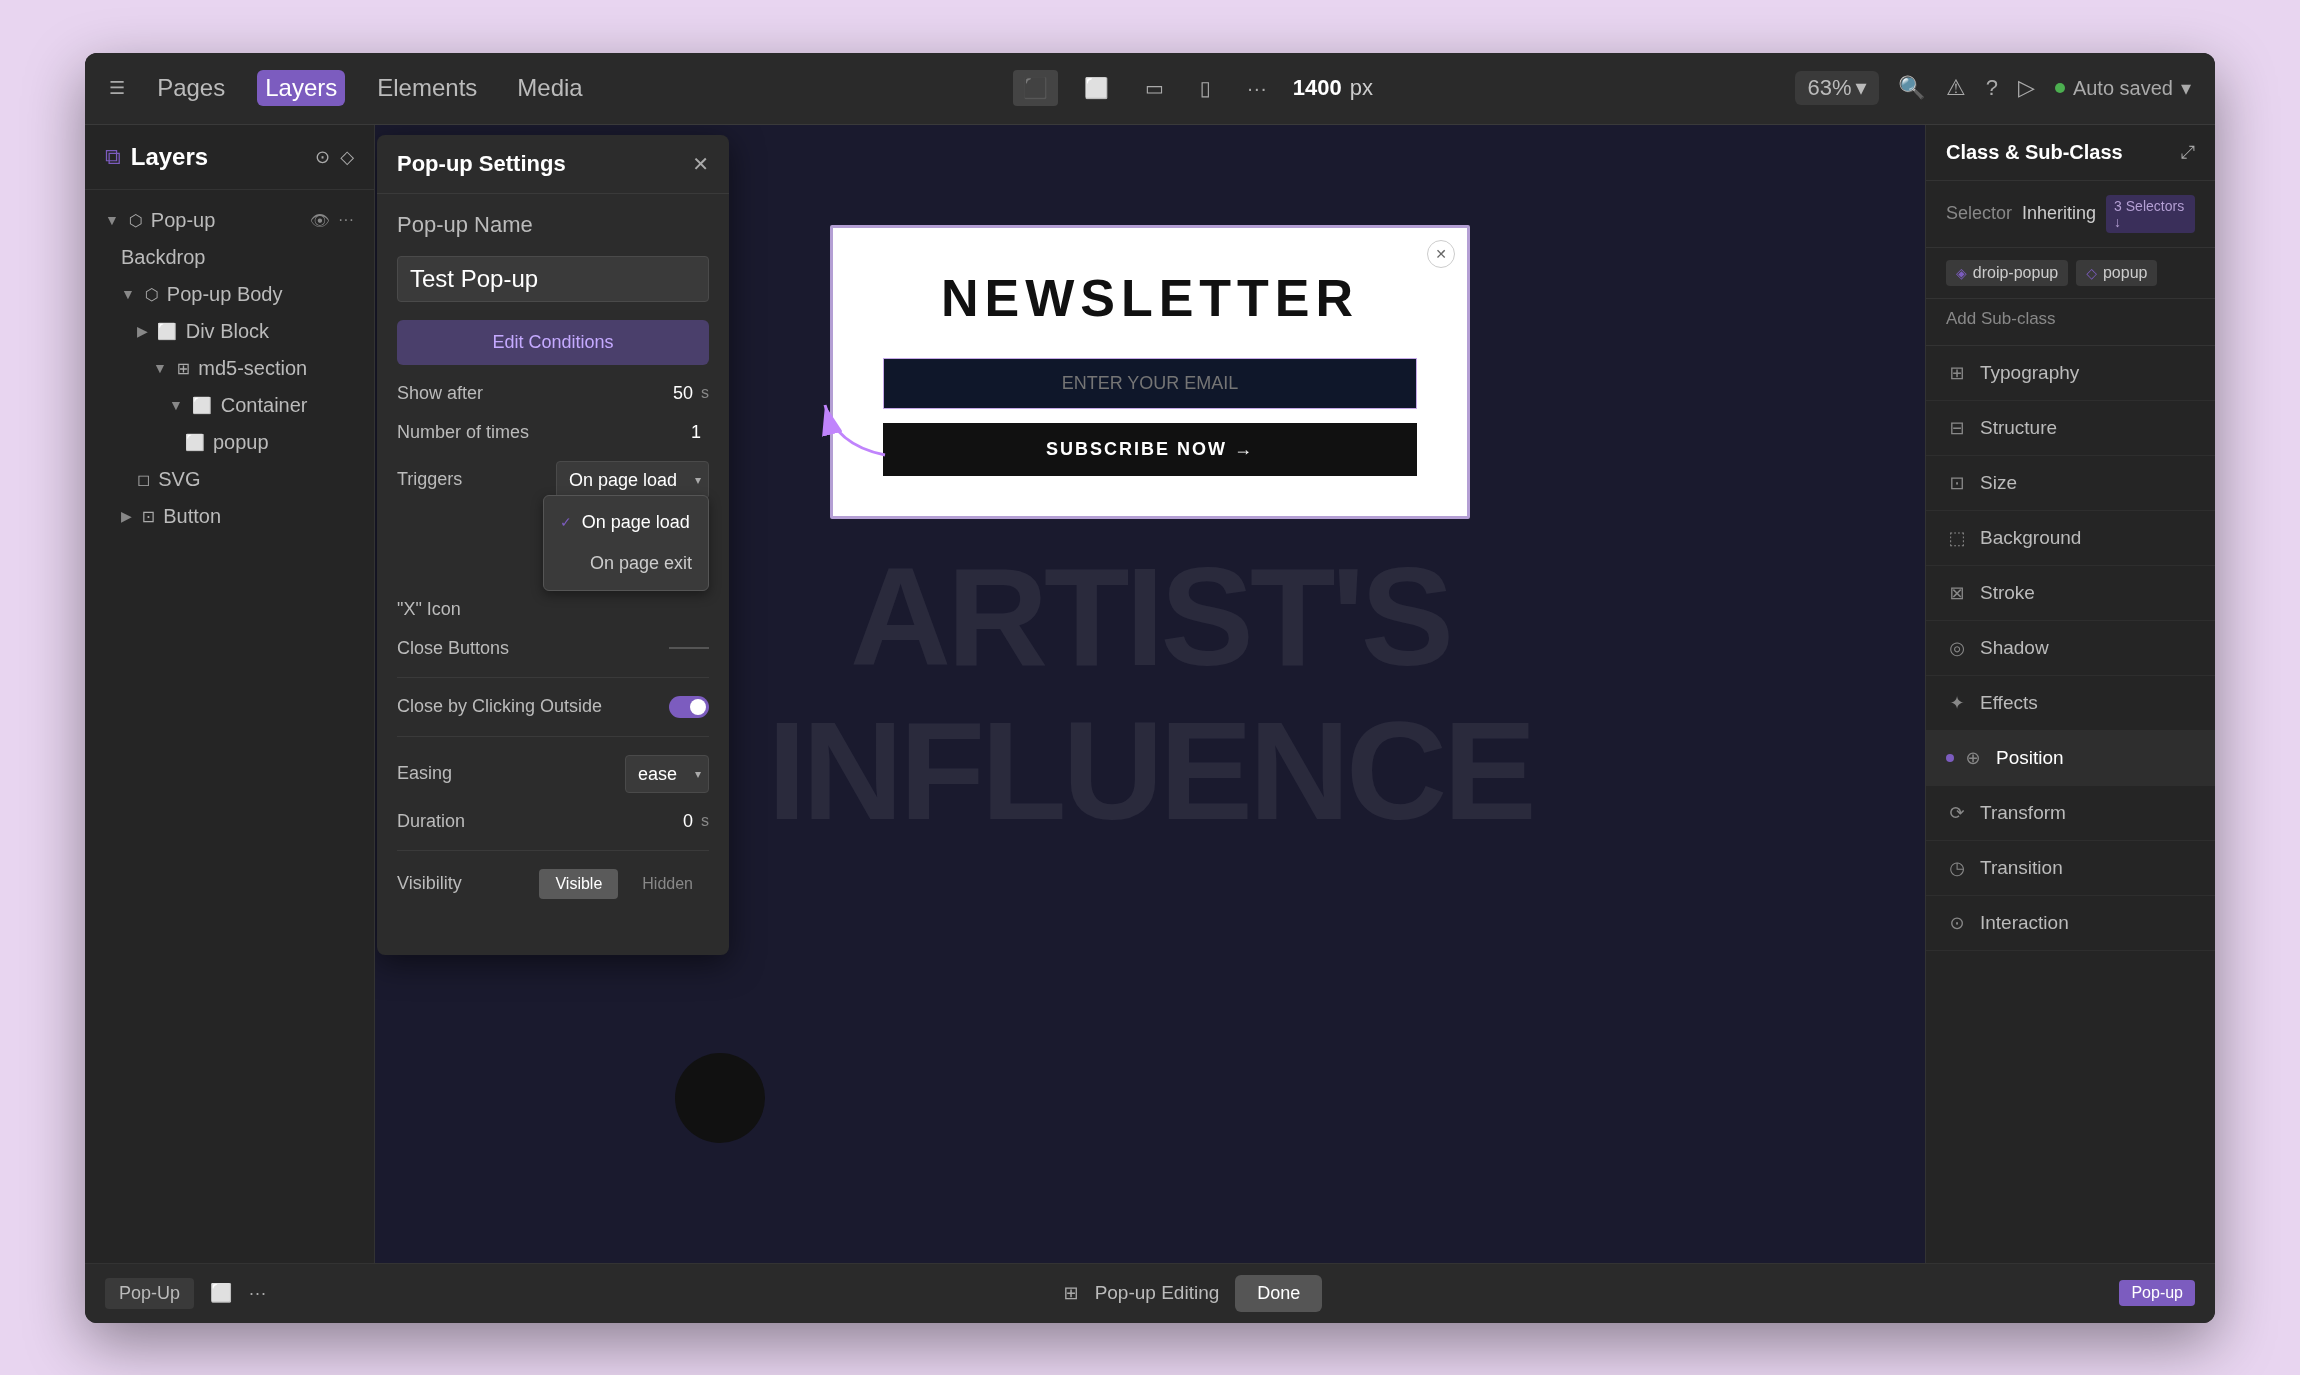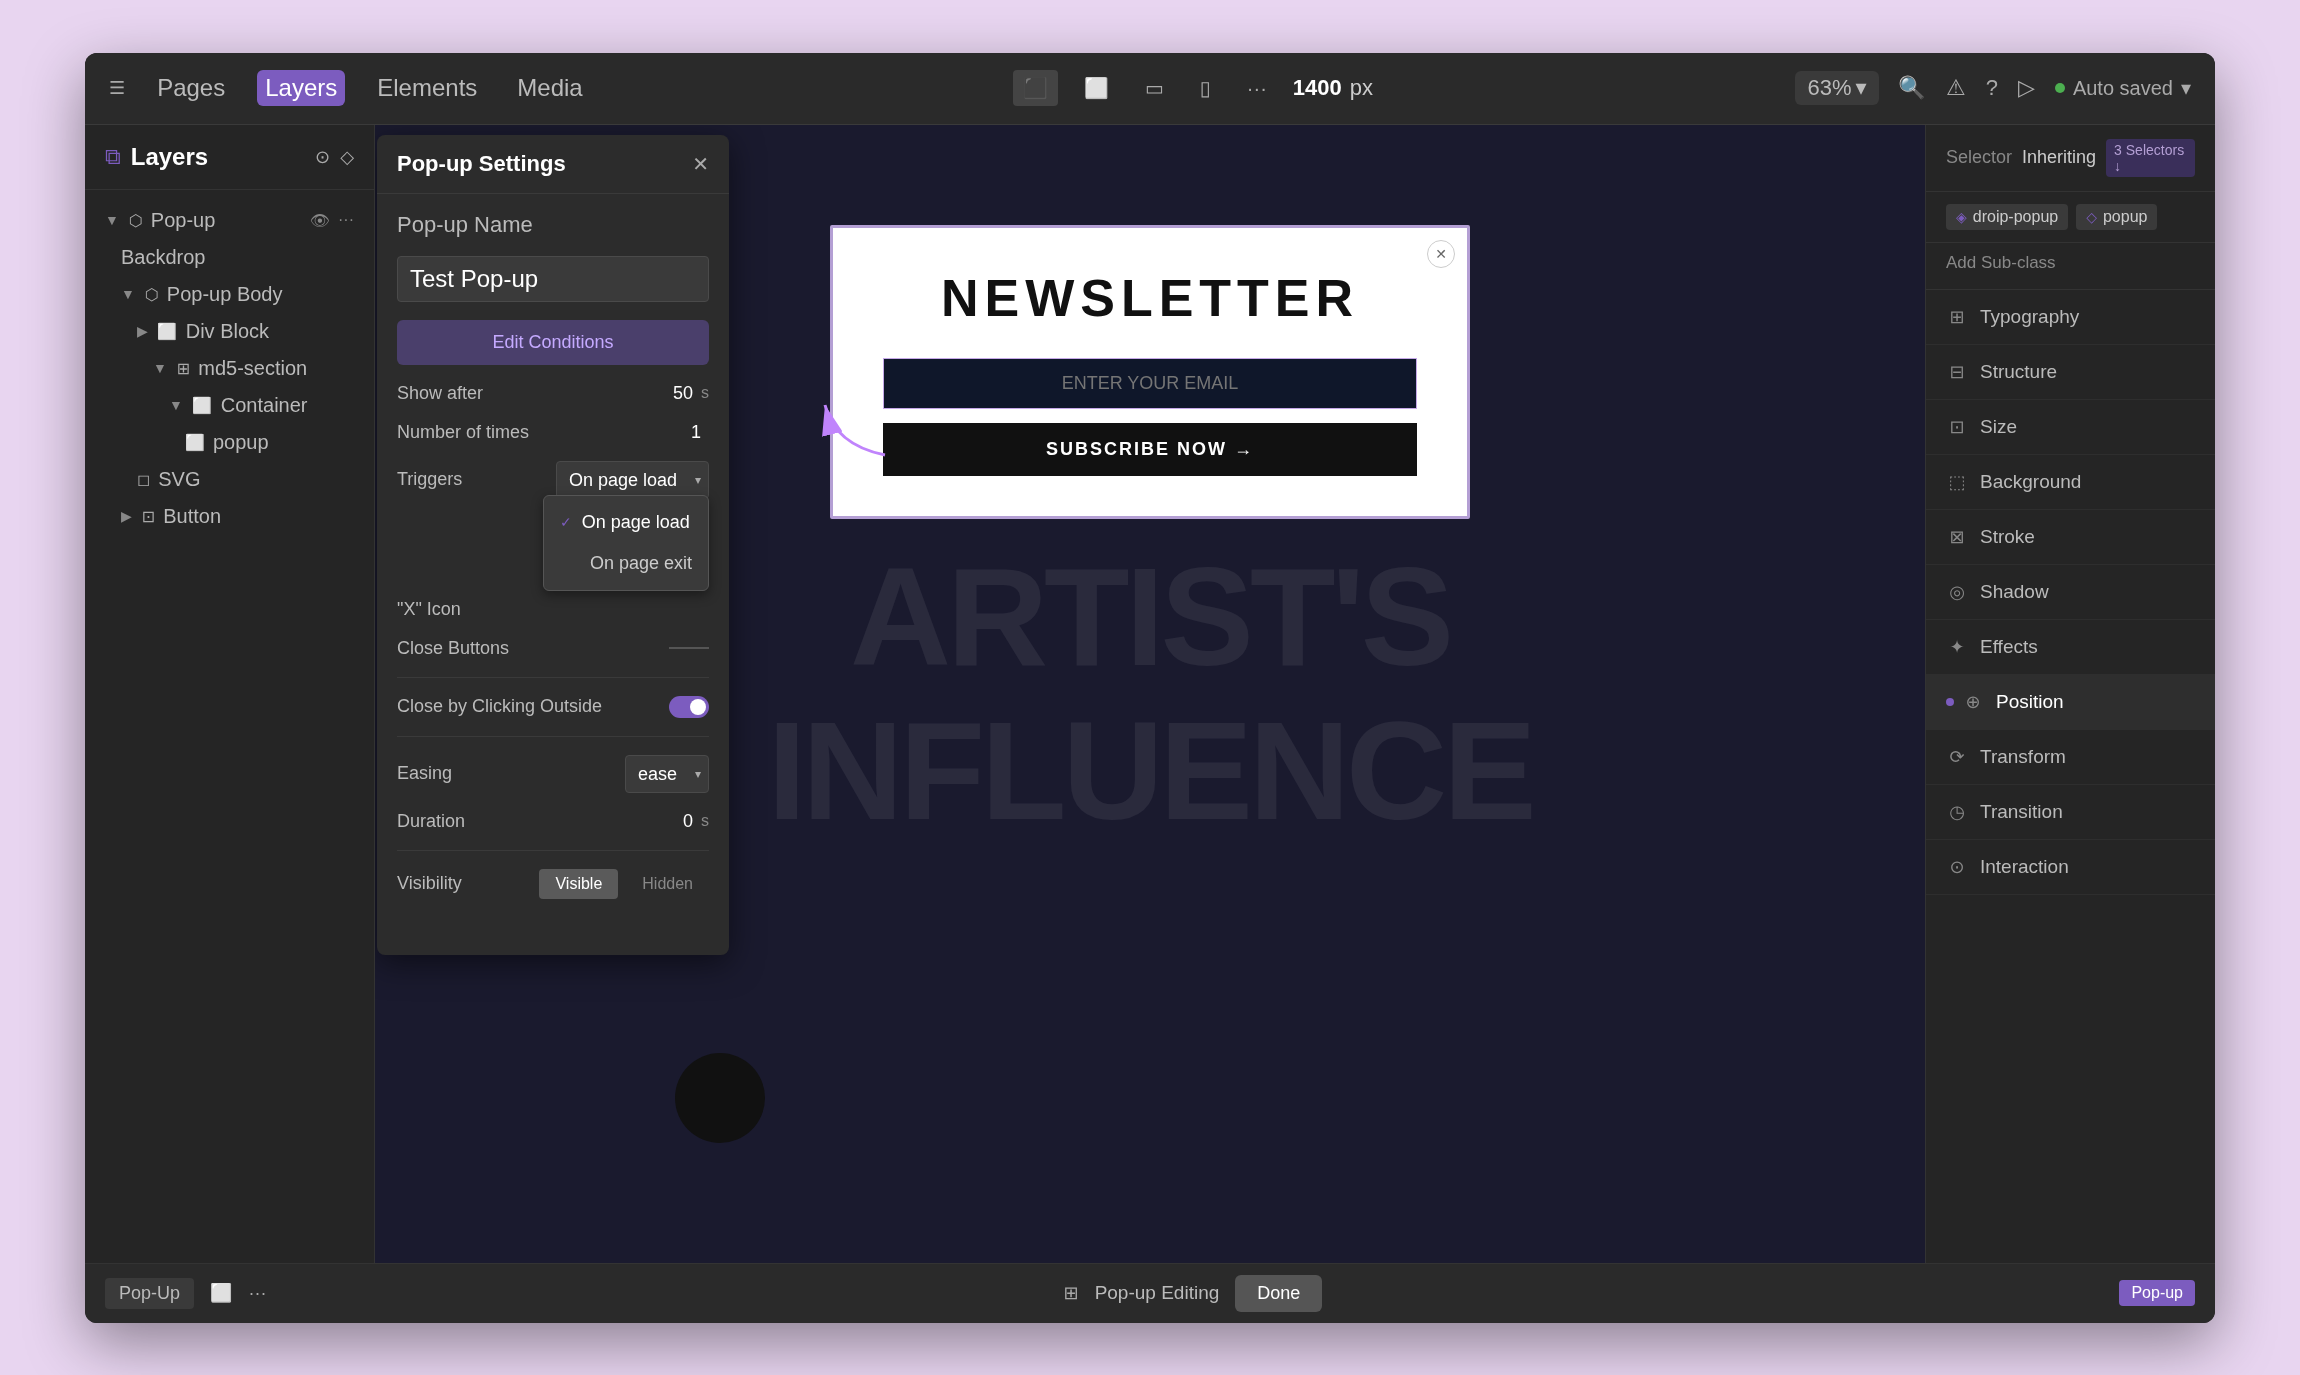--- a/index.html
+++ b/index.html
@@ -683,20 +683,24 @@
             <marker id="arrowhead" markerWidth="10" markerHeight="7" refX="10" refY="3.5" orient="auto">
               <polygon points="0 0, 10 3.5, 0 7" fill="#c084fc"></polygon>
             </marker>
           </defs>
           <path d="M 70 60 Q 20 50 10 10" stroke="#c084fc" stroke-width="3" fill="none" marker-end="url(#arrowhead)"></path>
         </svg>
       </div>
     </div>
 
     <div class="right-panel">
+      <div class="right-panel-header">
+        <span class="right-panel-title">Class &amp; Sub-Class</span>
+        <span class="right-panel-icon">⤢</span>
+      </div>
       <div class="selector-row">
         <span class="selector-label">Selector</span>
         <span class="selector-value">Inheriting</span>
         <span class="selector-badge">3 Selectors ↓</span>
       </div>
       <div class="class-tags">
         <div class="class-tag">
           <span class="class-tag-icon">◈</span>
           <span>droip-popup</span>
         </div>

